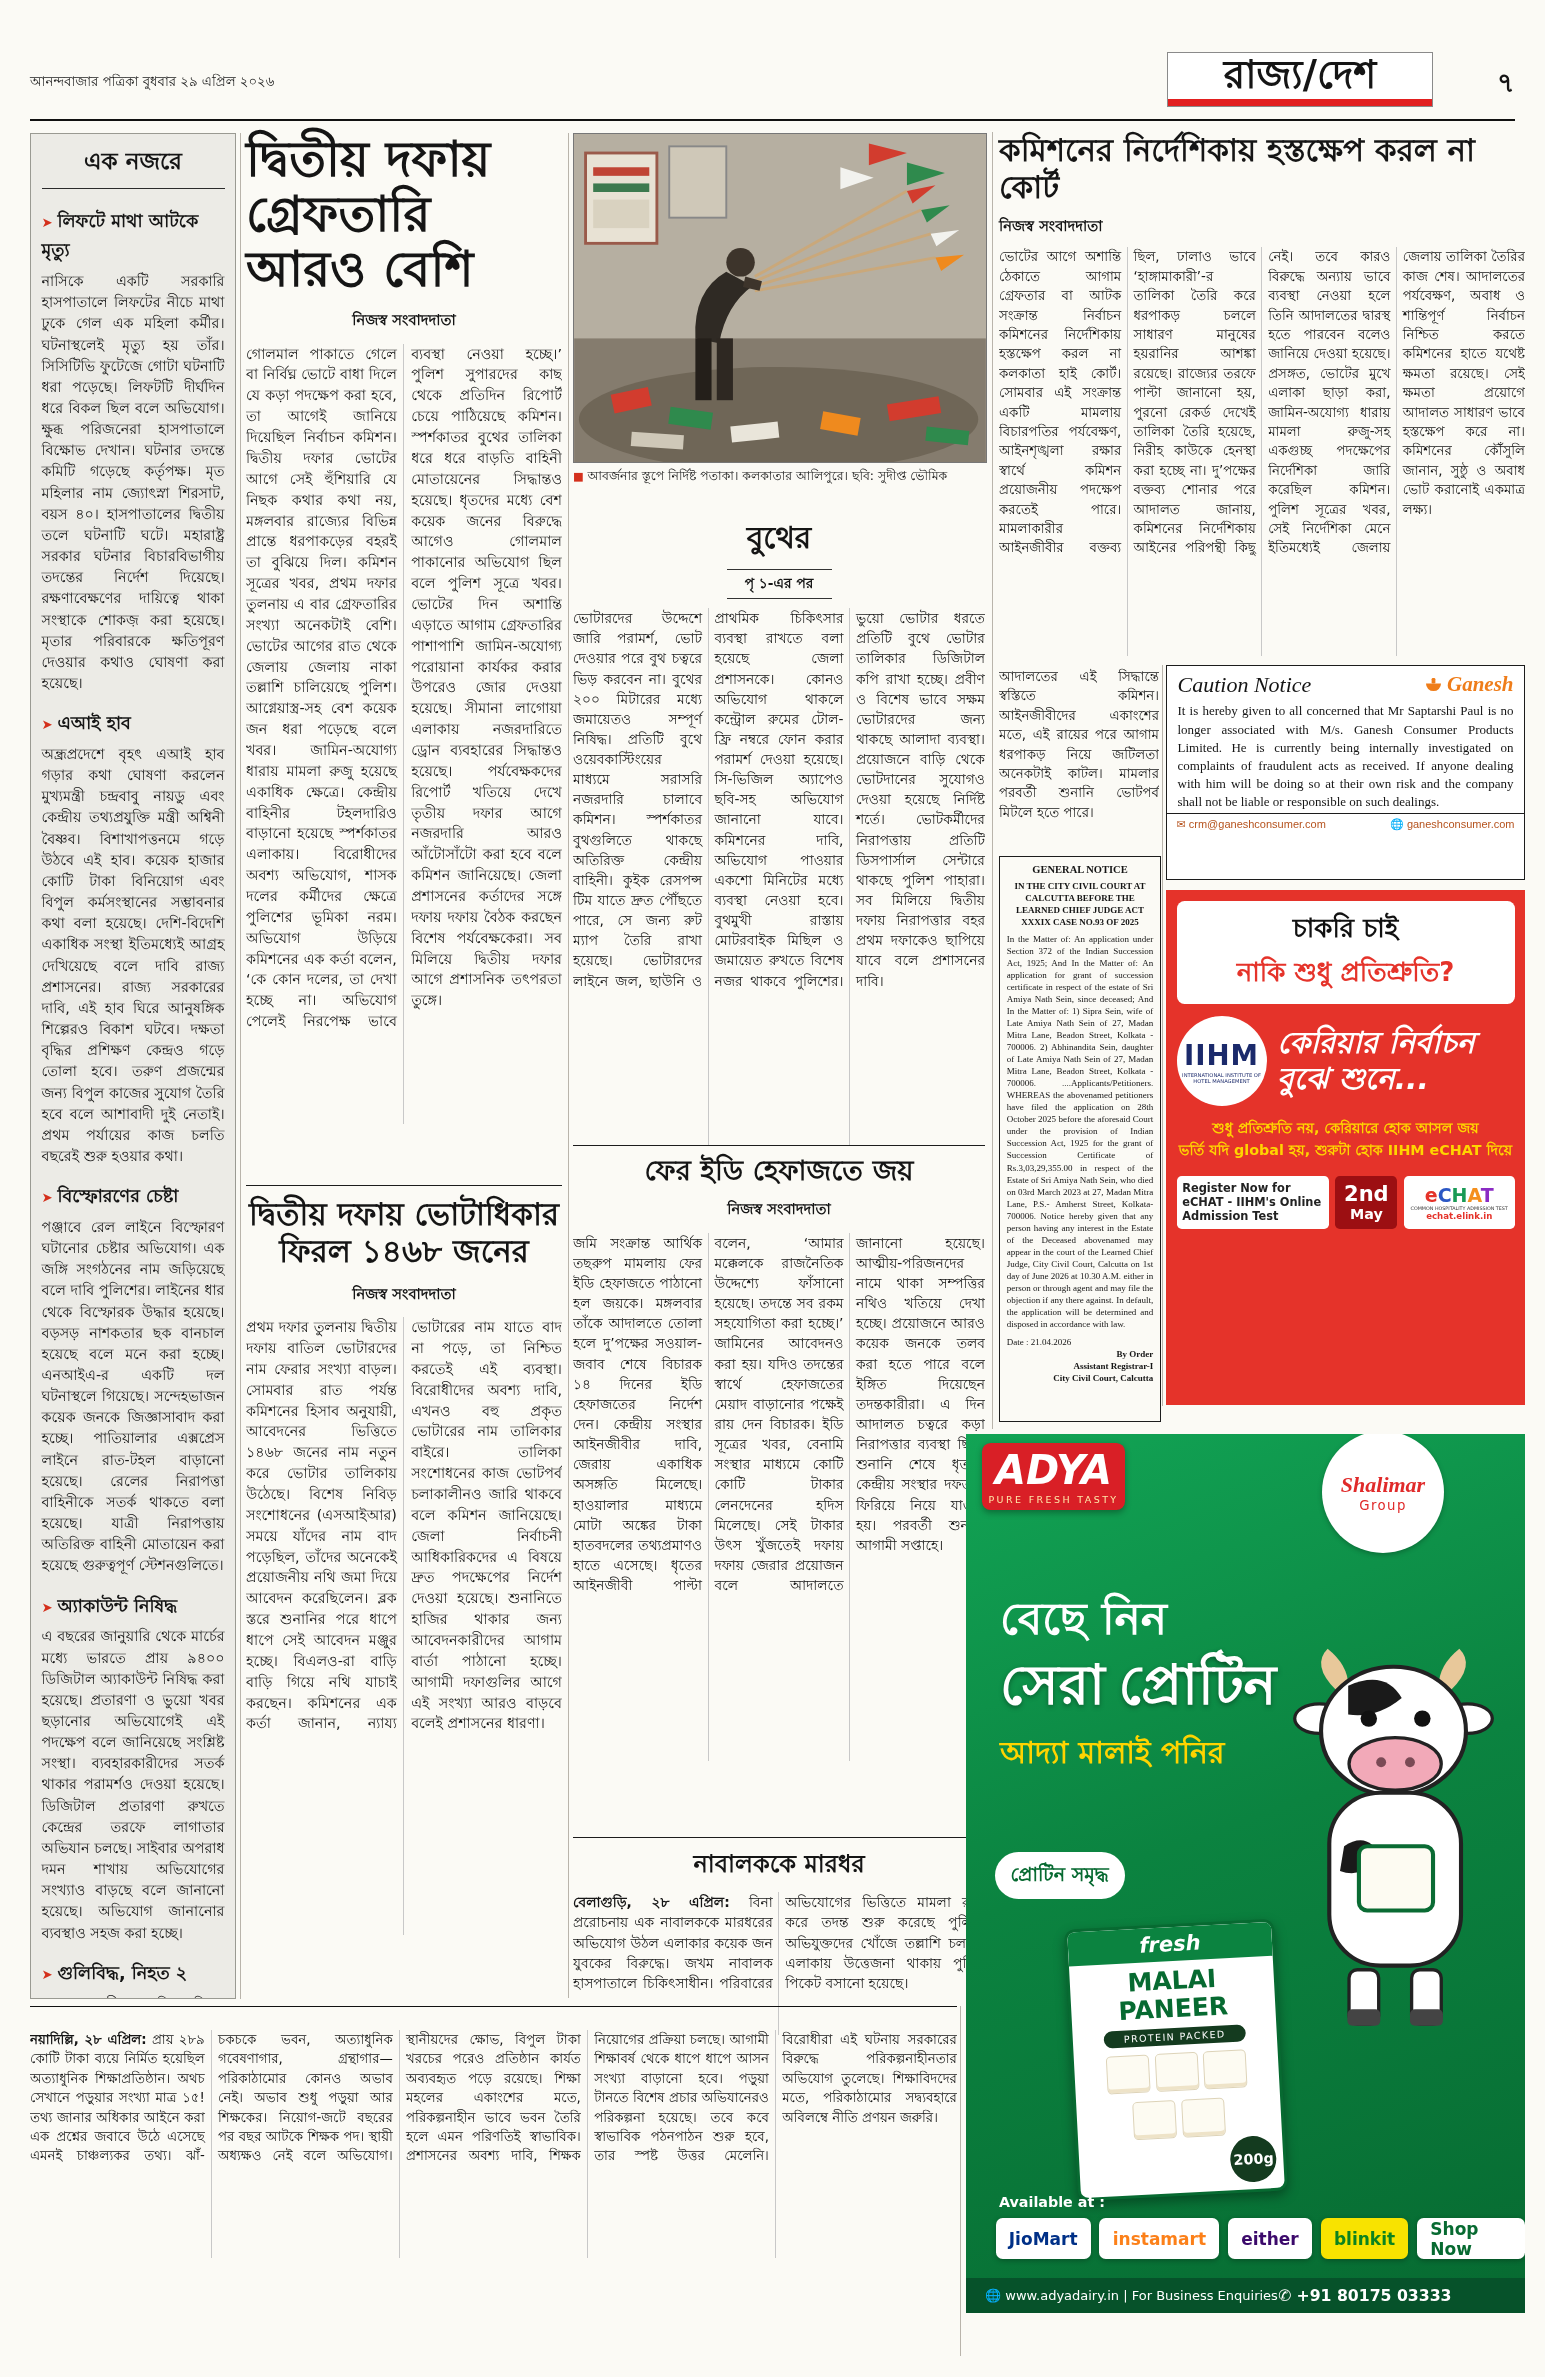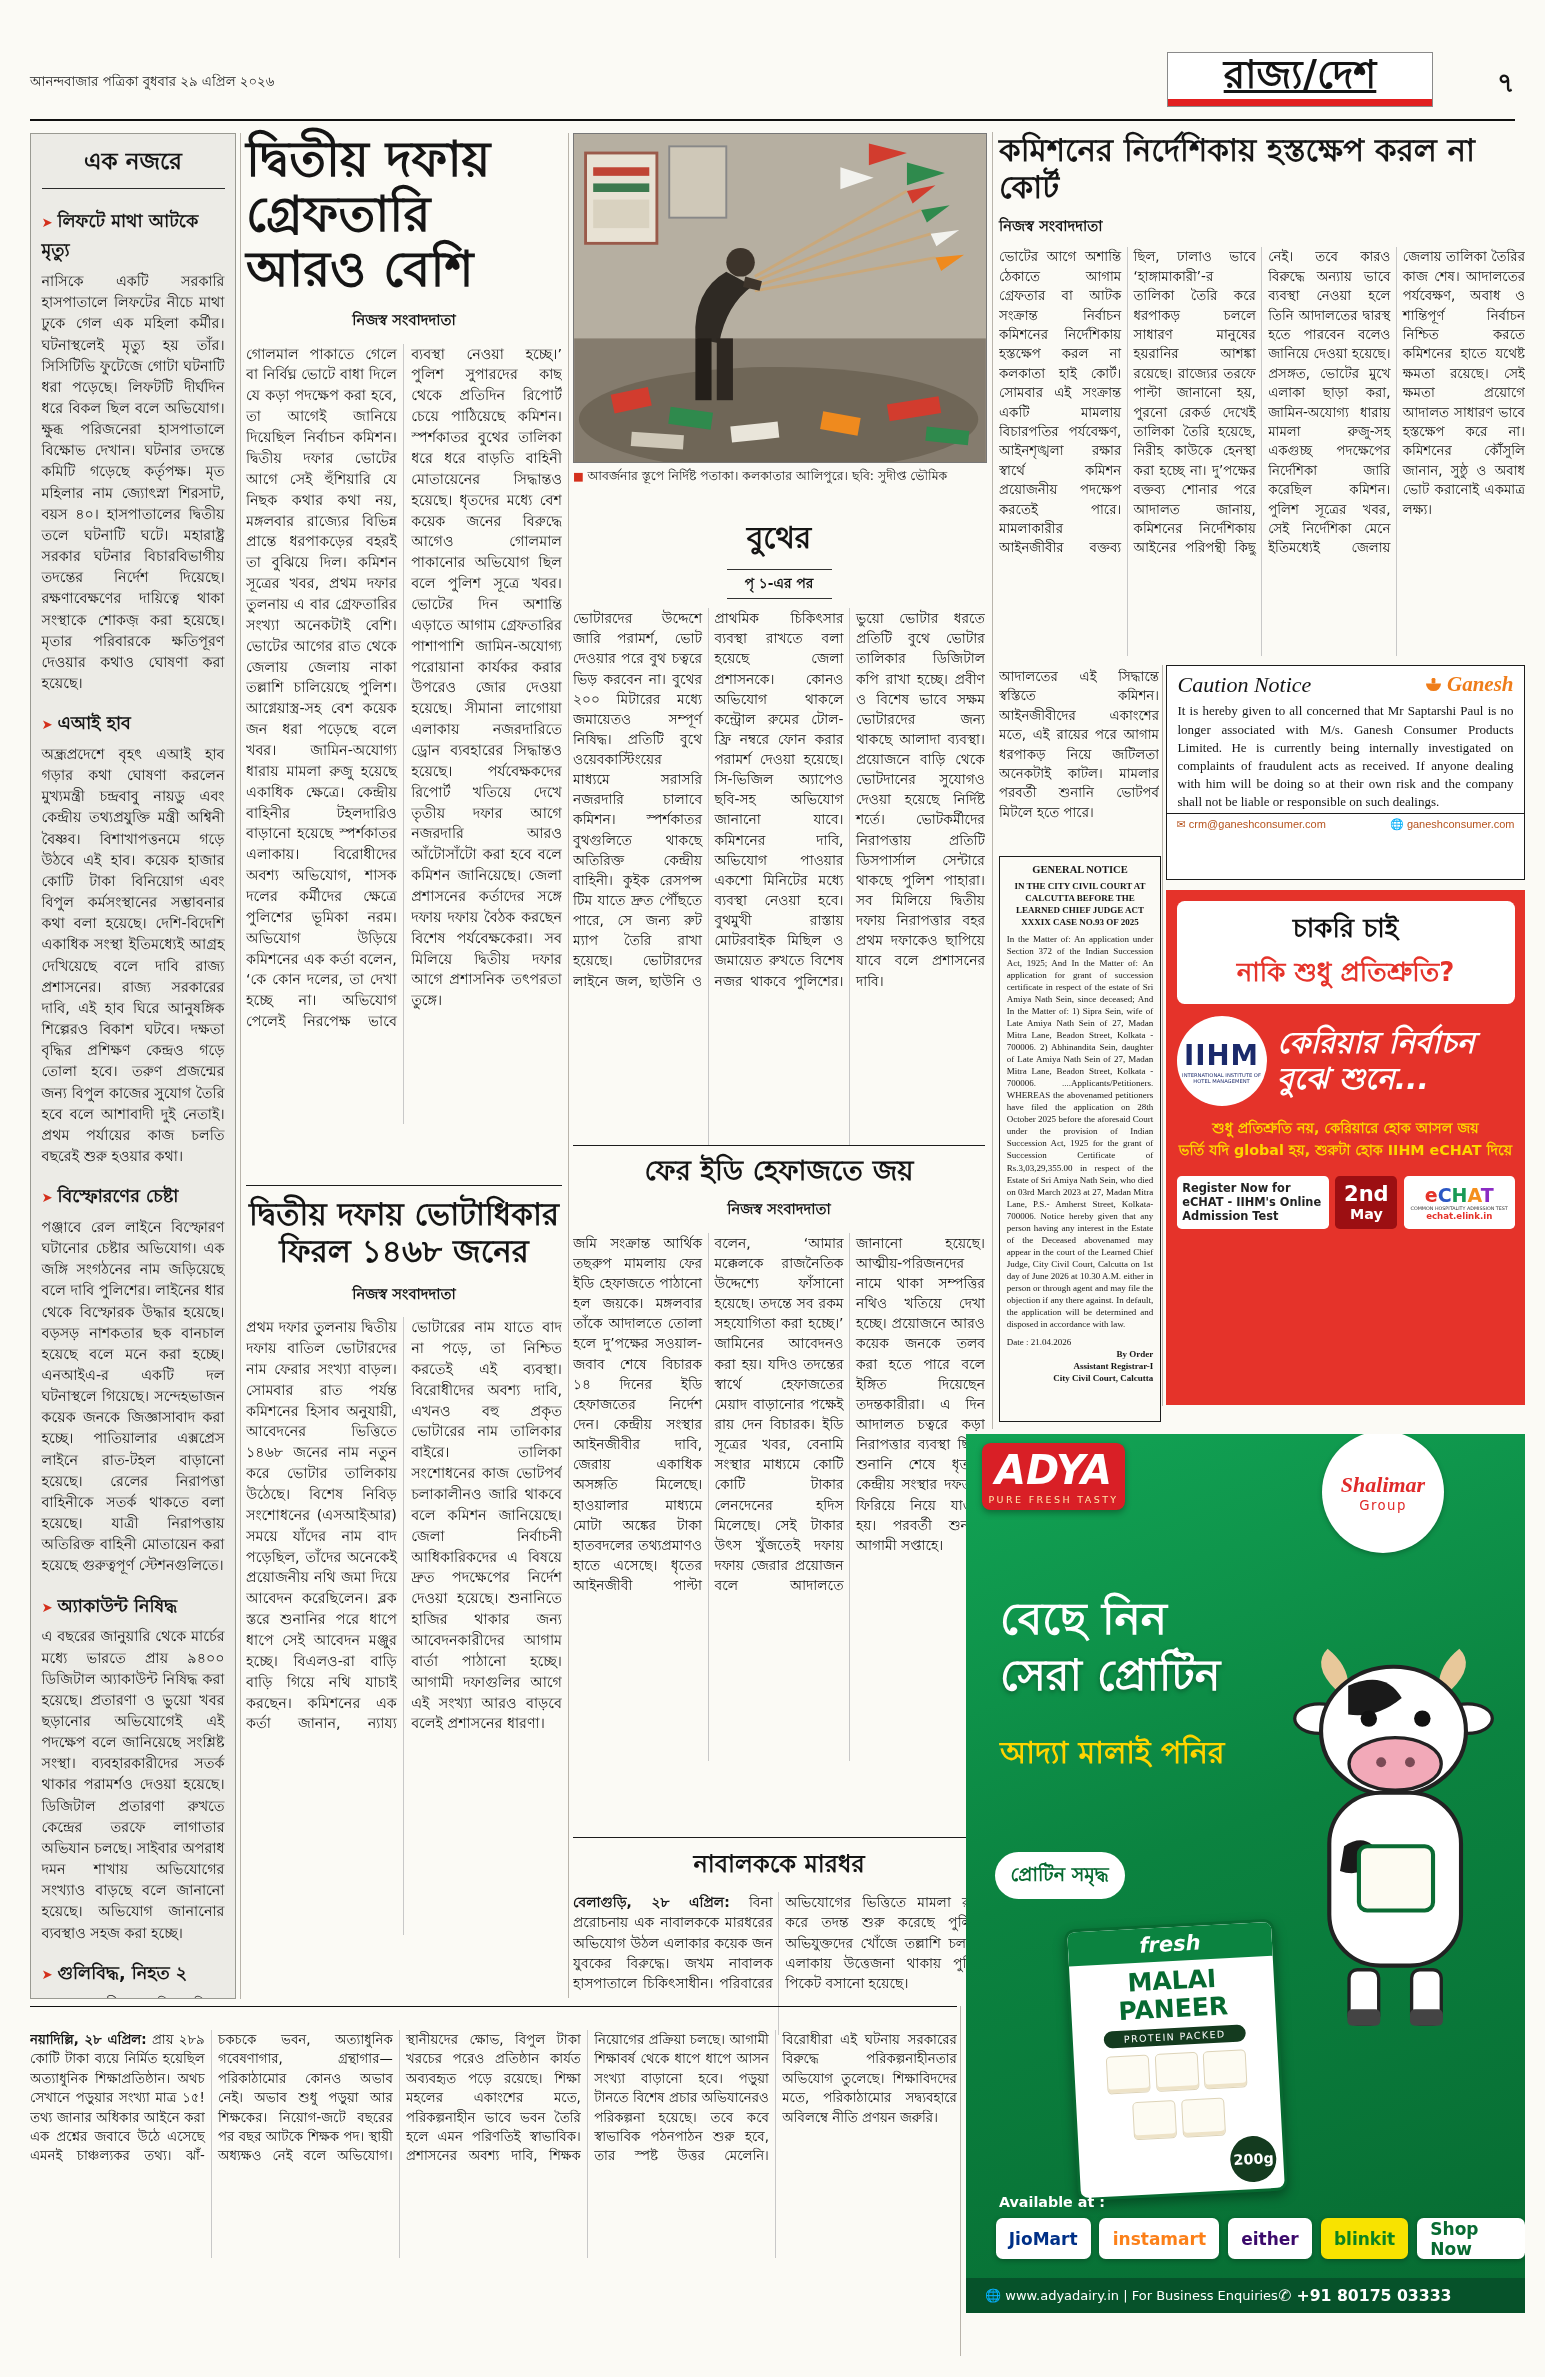--- a/index.html
+++ b/index.html
@@ -1,21 +1,21 @@
 <!DOCTYPE html>
 <html style="font-size:7.6px"><head>
 <meta charset="utf-8">
 <style>
   html,body{margin:0;padding:0;background:#cfcfcf;}
   .page{position:relative;width:1545px;height:2389px;background:#fbfaf5;
         font-family:"DejaVu Sans","Liberation Sans",sans-serif;color:#151515;overflow:hidden;}
   
   .masthead{position:absolute;left:30px;top:72px;font-size:13.3px;color:#222;}
   .section-box{position:absolute;left:1167px;top:52px;width:264px;background:#fff;
-               border:0.5px solid #8a8a8a;text-align:center;padding:1.9px 0 0;text-decoration:underline;}
+               border:0.5px solid #8a8a8a;text-align:center;padding:1.9px 0 0;}
   .section-box .t{font-size:39px;font-weight:bold;line-height:1.05;}
   .section-box .red{height:7.6px;background:#e21f1f;margin-top:2.9px;}
   .page-num{position:absolute;left:1497px;top:62px;font-size:27px;font-weight:bold;}
   .top-rule{position:absolute;left:30px;top:119px;width:1485px;height:1.9px;background:#111;}
   
   .byline{font-size:14.7px;font-weight:bold;text-align:center;margin:10.5px 0;}
   .body-text{font-size:14.3px;line-height:1.46;text-align:justify;overflow:hidden;}
   .vr{position:absolute;width:1px;background:#b9b4ab;}
   
   .sidebar{position:absolute;left:30px;top:133px;width:206px;height:1866px;background:#ecebe6;
@@ -108,21 +108,21 @@
   .adya-logo{position:absolute;left:16px;top:8.6px;width:143px;background:#d91f26;border-radius:8.6px;
              text-align:center;padding:7.6px 0 4.8px;box-shadow:0 2.9px 6.7px rgba(0,0,0,.3);}
   .adya-logo .b{color:#fff;font-size:40px;font-weight:bold;font-style:italic;line-height:1;}
   .adya-logo .t{color:#ffe9a8;font-size:9.5px;letter-spacing:2.4px;margin-top:3.8px;}
   .shalimar{position:absolute;left:356px;top:-2.9px;width:122px;height:122px;border-radius:50%;background:#fff;
             display:flex;flex-direction:column;align-items:center;justify-content:center;
             box-shadow:0 1.9px 5.7px rgba(0,0,0,.25);}
   .shalimar .s1{color:#e02a2a;font-size:22px;font-weight:bold;font-style:italic;font-family:"Liberation Serif",serif;}
   .shalimar .s2{color:#e02a2a;font-size:13.3px;letter-spacing:1.4px;}
   .ad-h1{position:absolute;left:34px;top:152px;color:#fff;font-size:44px;font-weight:bold;}
-  .ad-h2{position:absolute;left:34px;top:209px;color:#fff;font-size:43px;font-weight:bold;text-shadow:0 1.9px 4.8px rgba(0,0,0,.35);}
+  .ad-h2{position:absolute;left:34px;top:209px;color:#fff;font-size:55px;font-weight:bold;text-shadow:0 1.9px 4.8px rgba(0,0,0,.35);font-family:Liberation Serif, serif;}
   .ad-h3{position:absolute;left:34px;top:295px;color:#ffd400;font-size:30px;font-weight:bold;}
   .ad-badge{position:absolute;left:28.5px;top:418px;background:#fff;color:#076a31;font-size:19px;font-weight:bold;
             border-radius:24px;padding:7.6px 16px;}
   .cow{position:absolute;left:304px;top:190px;width:247px;height:428px;}
   .pack{position:absolute;left:105px;top:490px;width:204px;height:266px;background:#fff;border:3.8px solid #076a31;
         border-radius:10.5px;transform:rotate(-3deg);overflow:hidden;box-shadow:0 4.8px 11.4px rgba(0,0,0,.35);}
   .pack-top{background:#0b8340;color:#fff;text-align:center;font-style:italic;font-size:21px;padding:4.8px 0;font-weight:bold;}
   .pack-name{color:#076a31;font-size:25px;font-weight:bold;text-align:center;line-height:1.1;margin-top:6.7px;}
   .pack-sub{background:#143b1f;color:#fff;font-size:9.5px;letter-spacing:1.4px;text-align:center;
             width:70%;margin:5.7px auto;border-radius:9.5px;padding:2.9px 0;}

